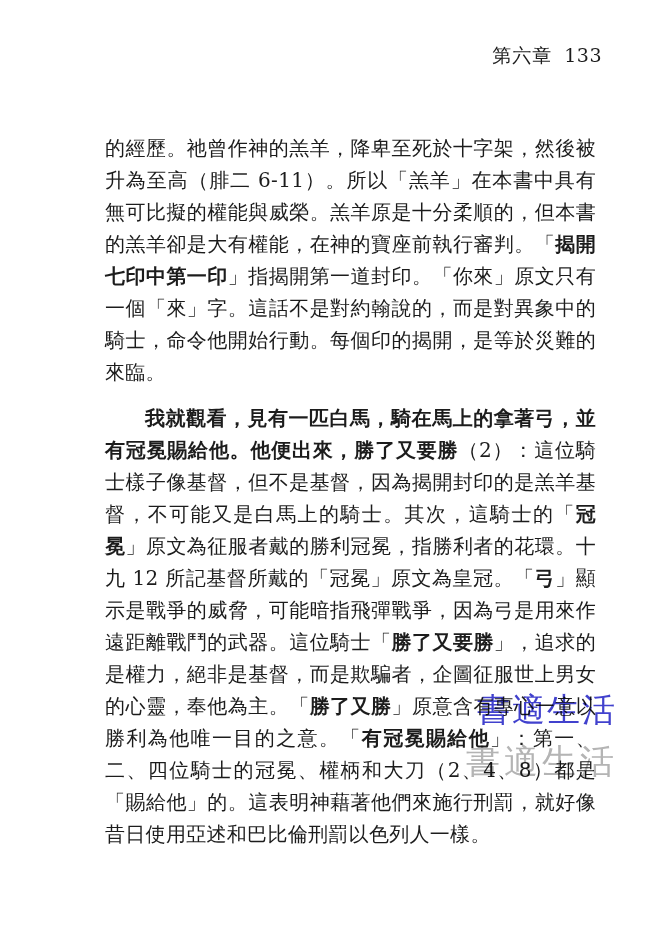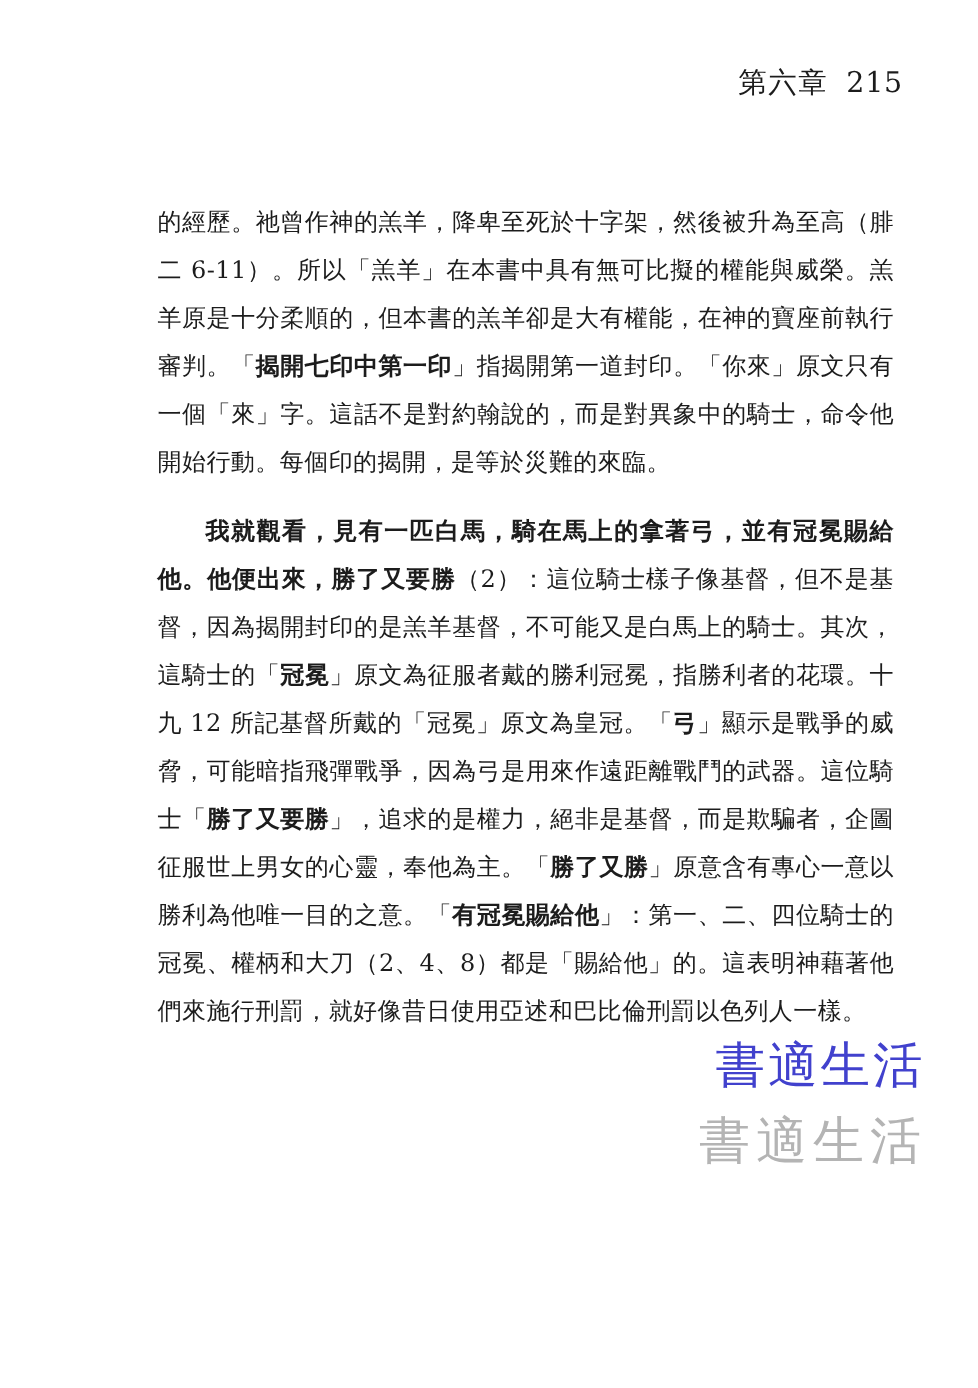--- a/index.html
+++ b/index.html
@@ -30,21 +30,21 @@
   .running-head .pageno {
     margin-left: 12px;
     letter-spacing: 0.5px;
   }
   .body-text {
     position: absolute;
     top: 132px;
     left: 105px;
     width: 491px;
     color: #1c1c1c;
-    font-size: 16px;
+    font-size: 20px;
     line-height: 32px;
     text-align: justify;
     text-justify: inter-character;
     letter-spacing: 0.3px;
   }
   .body-text p {
     margin: 0;
     padding: 0;
   }
   .body-text p.indent {
@@ -75,21 +75,21 @@
     font-size: 34px;
     letter-spacing: 4px;
   }
 </style>
 </head>
 <body>
 
 <div class="page">
 
   <div class="running-head">
-    <span>第六章</span><span class="pageno">215</span>
+    <span>第六章</span><span class="pageno">133</span>
   </div>
 
   <div class="body-text" style="color: rgb(28, 28, 28);">
       <p class=""><span>的經歷。祂曾作神的羔羊，降卑至死於十字架，然後被升為至高（腓二 6-11）。所以「羔羊」在本書中具有無可比擬的權能與威榮。羔羊原是十分柔順的，但本書的羔羊卻是大有權能，在神的寶座前執行審判。「</span><span class="bold">揭開七印中第一印</span><span>」指揭開第一道封印。「你來」原文只有一個「來」字。這話不是對約翰說的，而是對異象中的騎士，命令他開始行動。每個印的揭開，是等於災難的來臨。</span></p>
       <p class="indent"><span class="bold">我就觀看，見有一匹白馬，騎在馬上的拿著弓，並有冠冕賜給他。他便出來，勝了又要勝</span><span>（2）：這位騎士樣子像基督，但不是基督，因為揭開封印的是羔羊基督，不可能又是白馬上的騎士。其次，這騎士的「</span><span class="bold">冠冕</span><span>」原文為征服者戴的勝利冠冕，指勝利者的花環。十九 12 所記基督所戴的「冠冕」原文為皇冠。「</span><span class="bold">弓</span><span>」顯示是戰爭的威脅，可能暗指飛彈戰爭，因為弓是用來作遠距離戰鬥的武器。這位騎士「</span><span class="bold">勝了又要勝</span><span>」，追求的是權力，絕非是基督，而是欺騙者，企圖征服世上男女的心靈，奉他為主。「</span><span class="bold">勝了又勝</span><span>」原意含有專心一意以勝利為他唯一目的之意。「</span><span class="bold">有冠冕賜給他</span><span>」：第一、二、四位騎士的冠冕、權柄和大刀（2、4、8）都是「賜給他」的。這表明神藉著他們來施行刑罰，就好像昔日使用亞述和巴比倫刑罰以色列人一樣。</span></p>
     </div>
 
   <div class="watermark upper" style="color: rgb(44, 44, 200);">書適生活</div>
   <div class="watermark lower" style="color: rgb(180, 180, 180);">書適生活</div>
 

